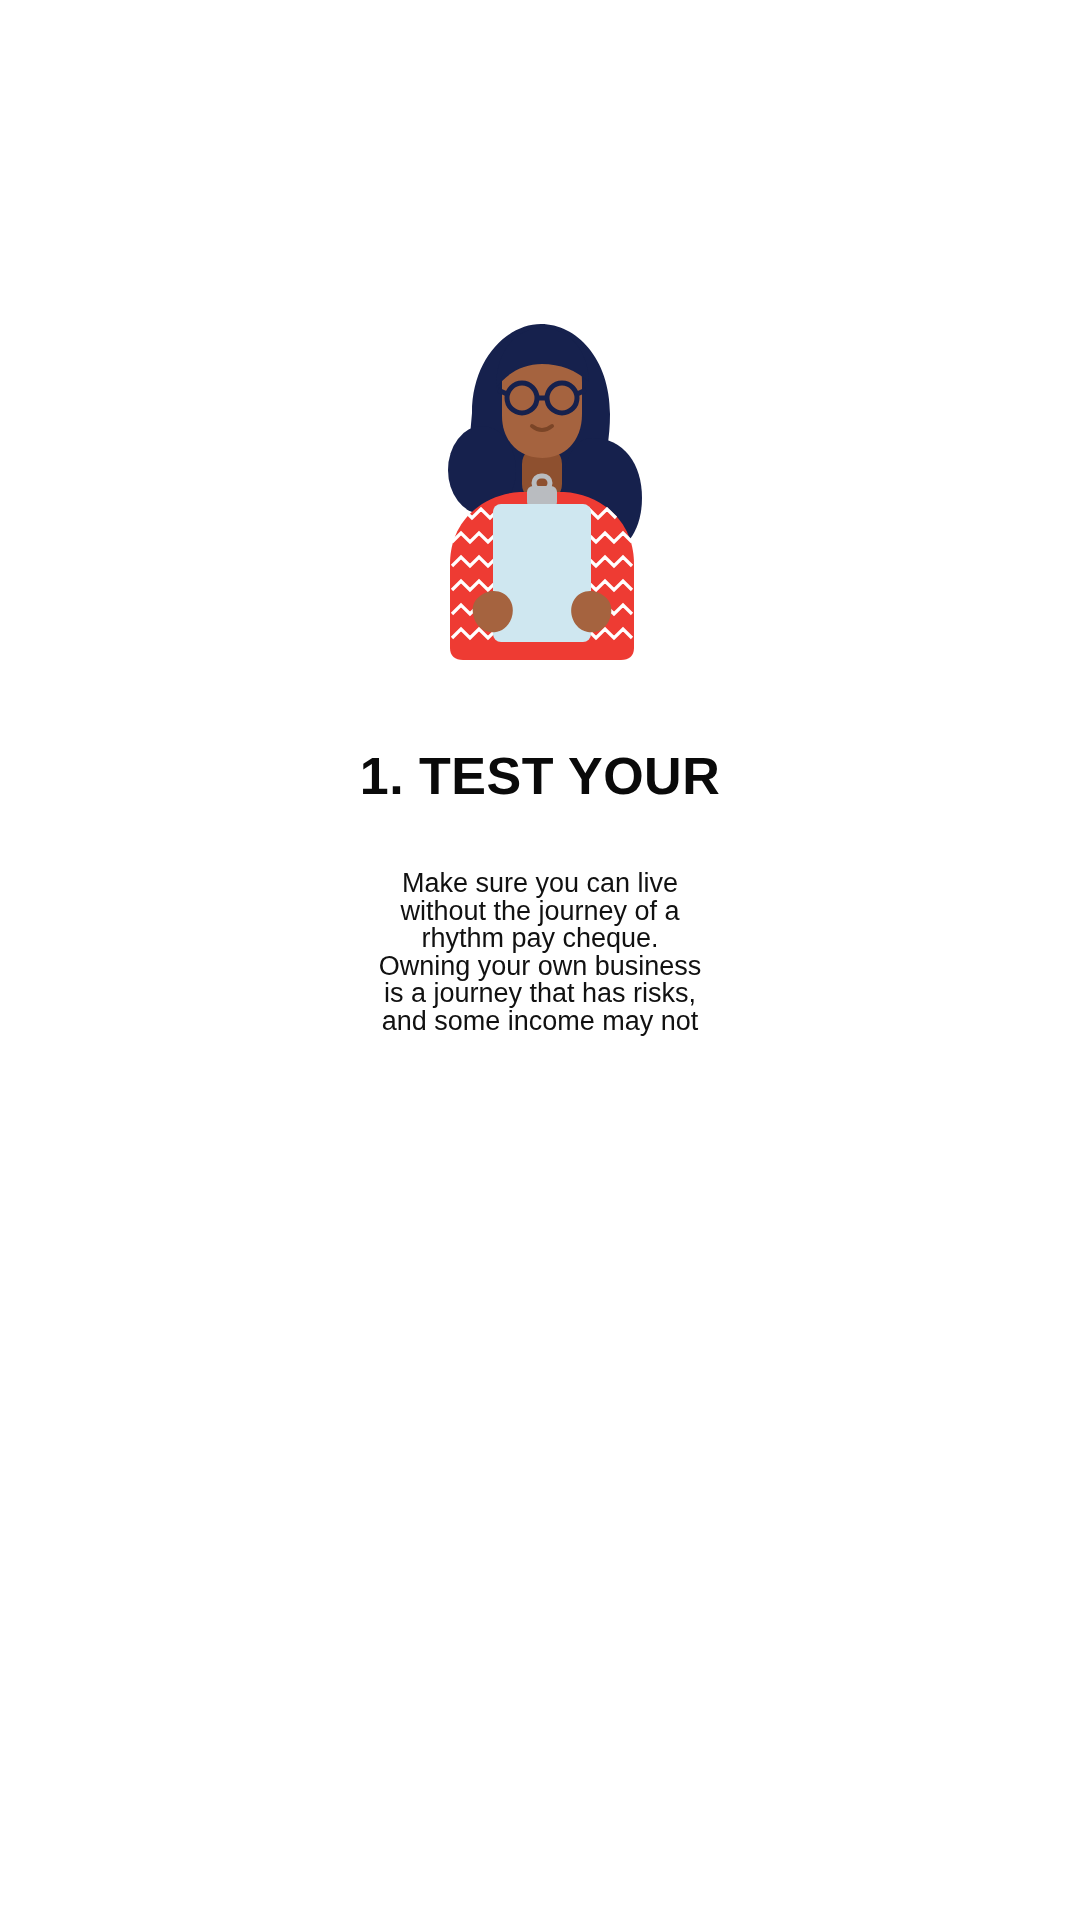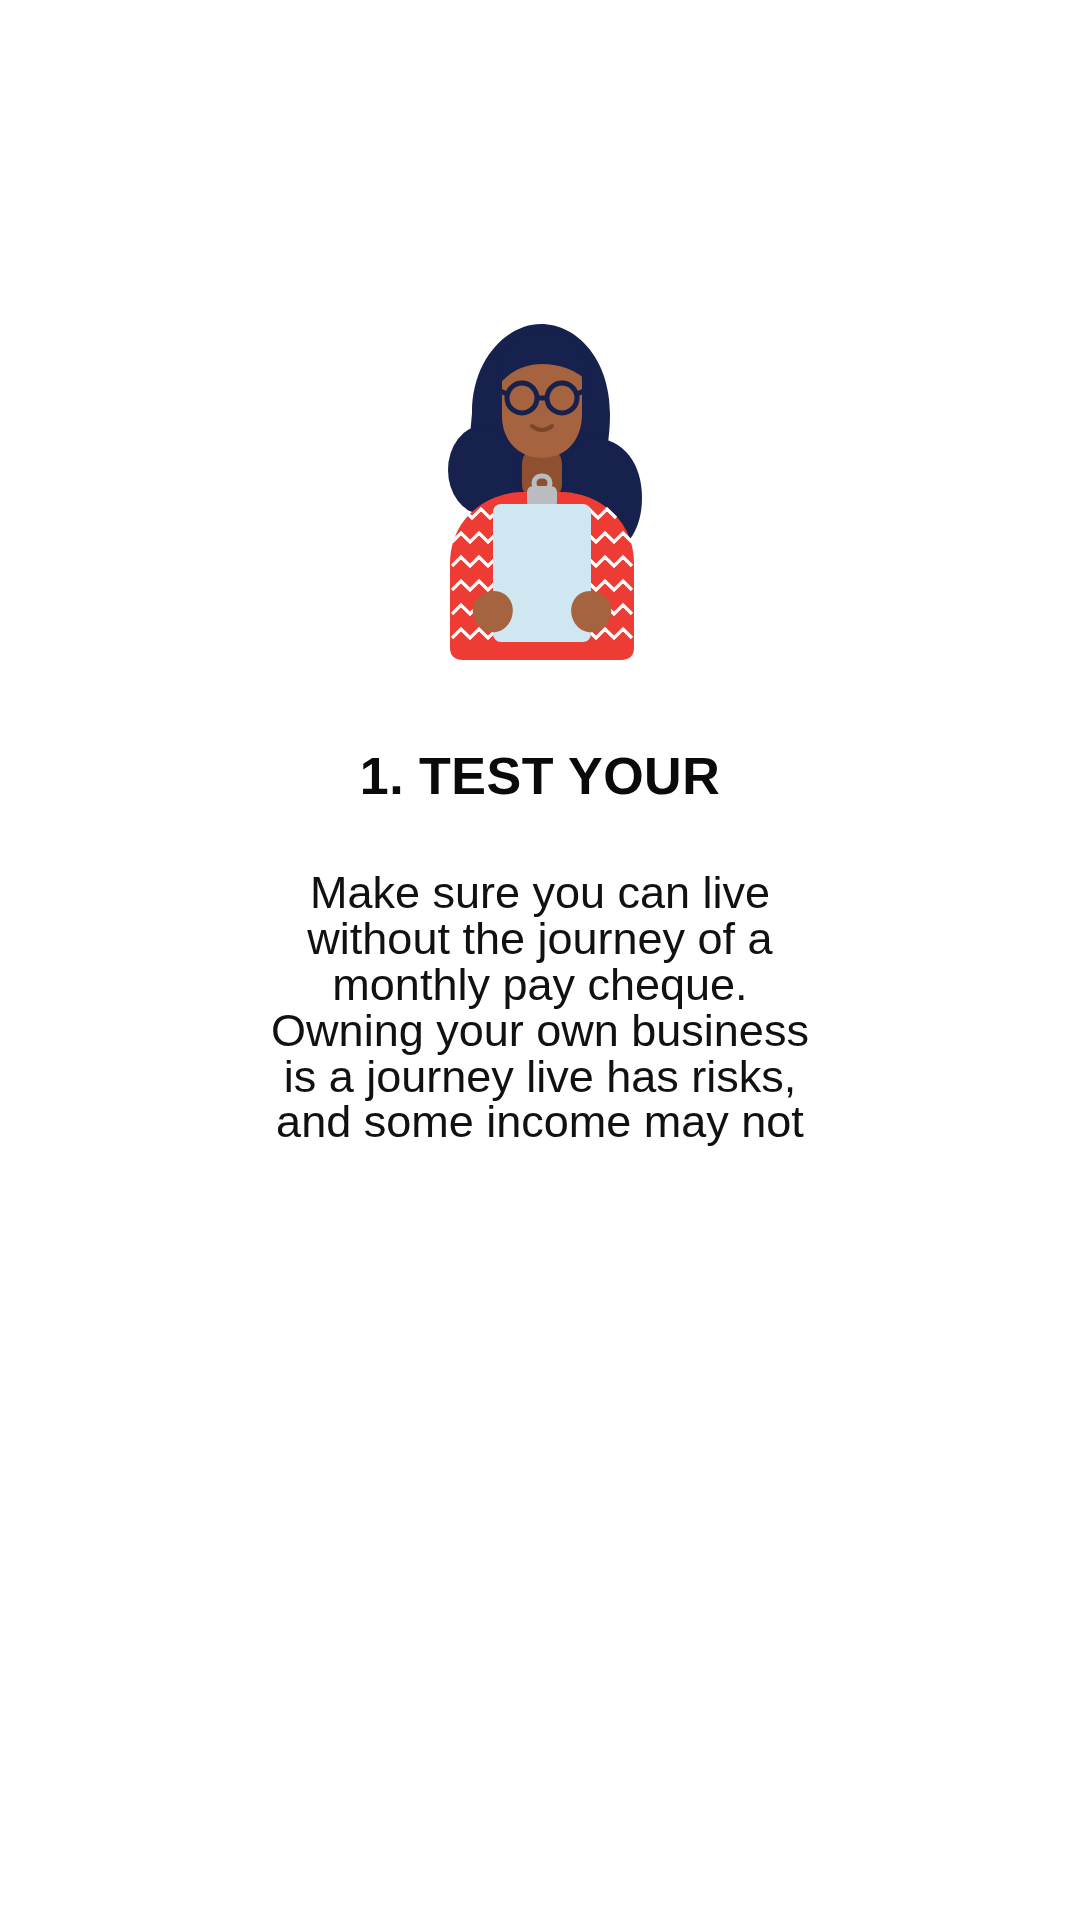--- a/index.html
+++ b/index.html
@@ -44,21 +44,21 @@
     margin: 0;
     text-transform: uppercase;
   }
   .headline .ln {
     display: block;
   }
   .body-copy {
     margin-top: 68px;
     font-family: "Liberation Sans", sans-serif;
     font-weight: 400;
-    font-size: 45px;
+    font-size: 27px;
     line-height: 1.02;
     color: #111111;
   }
   .body-copy .ln {
     display: block;
   }
 </style>
 </head>
 <body>
 
@@ -110,20 +110,20 @@
     <path d="M194 278 C184 270 170 272 164 282 C158 292 162 306 172 312 C184 318 196 312 200 300 C203 291 201 283 194 278 Z" fill="#a5633f"></path>
   </svg>
 
   <div class="text-block">
     <h1 class="headline">
       <span class="ln">1. TEST YOUR</span>
     </h1>
     <p class="body-copy">
       <span class="ln">Make sure you can live</span>
       <span class="ln">without the journey of a</span>
-      <span class="ln">monthly pay cheque.</span>
+      <span class="ln">rhythm pay cheque.</span>
       <span class="ln">Owning your own business</span>
-      <span class="ln">is a journey live has risks,</span>
+      <span class="ln">is a journey that has risks,</span>
       <span class="ln">and some income may not</span>
     </p>
   </div>
 
 </div>
 
 </body></html>

